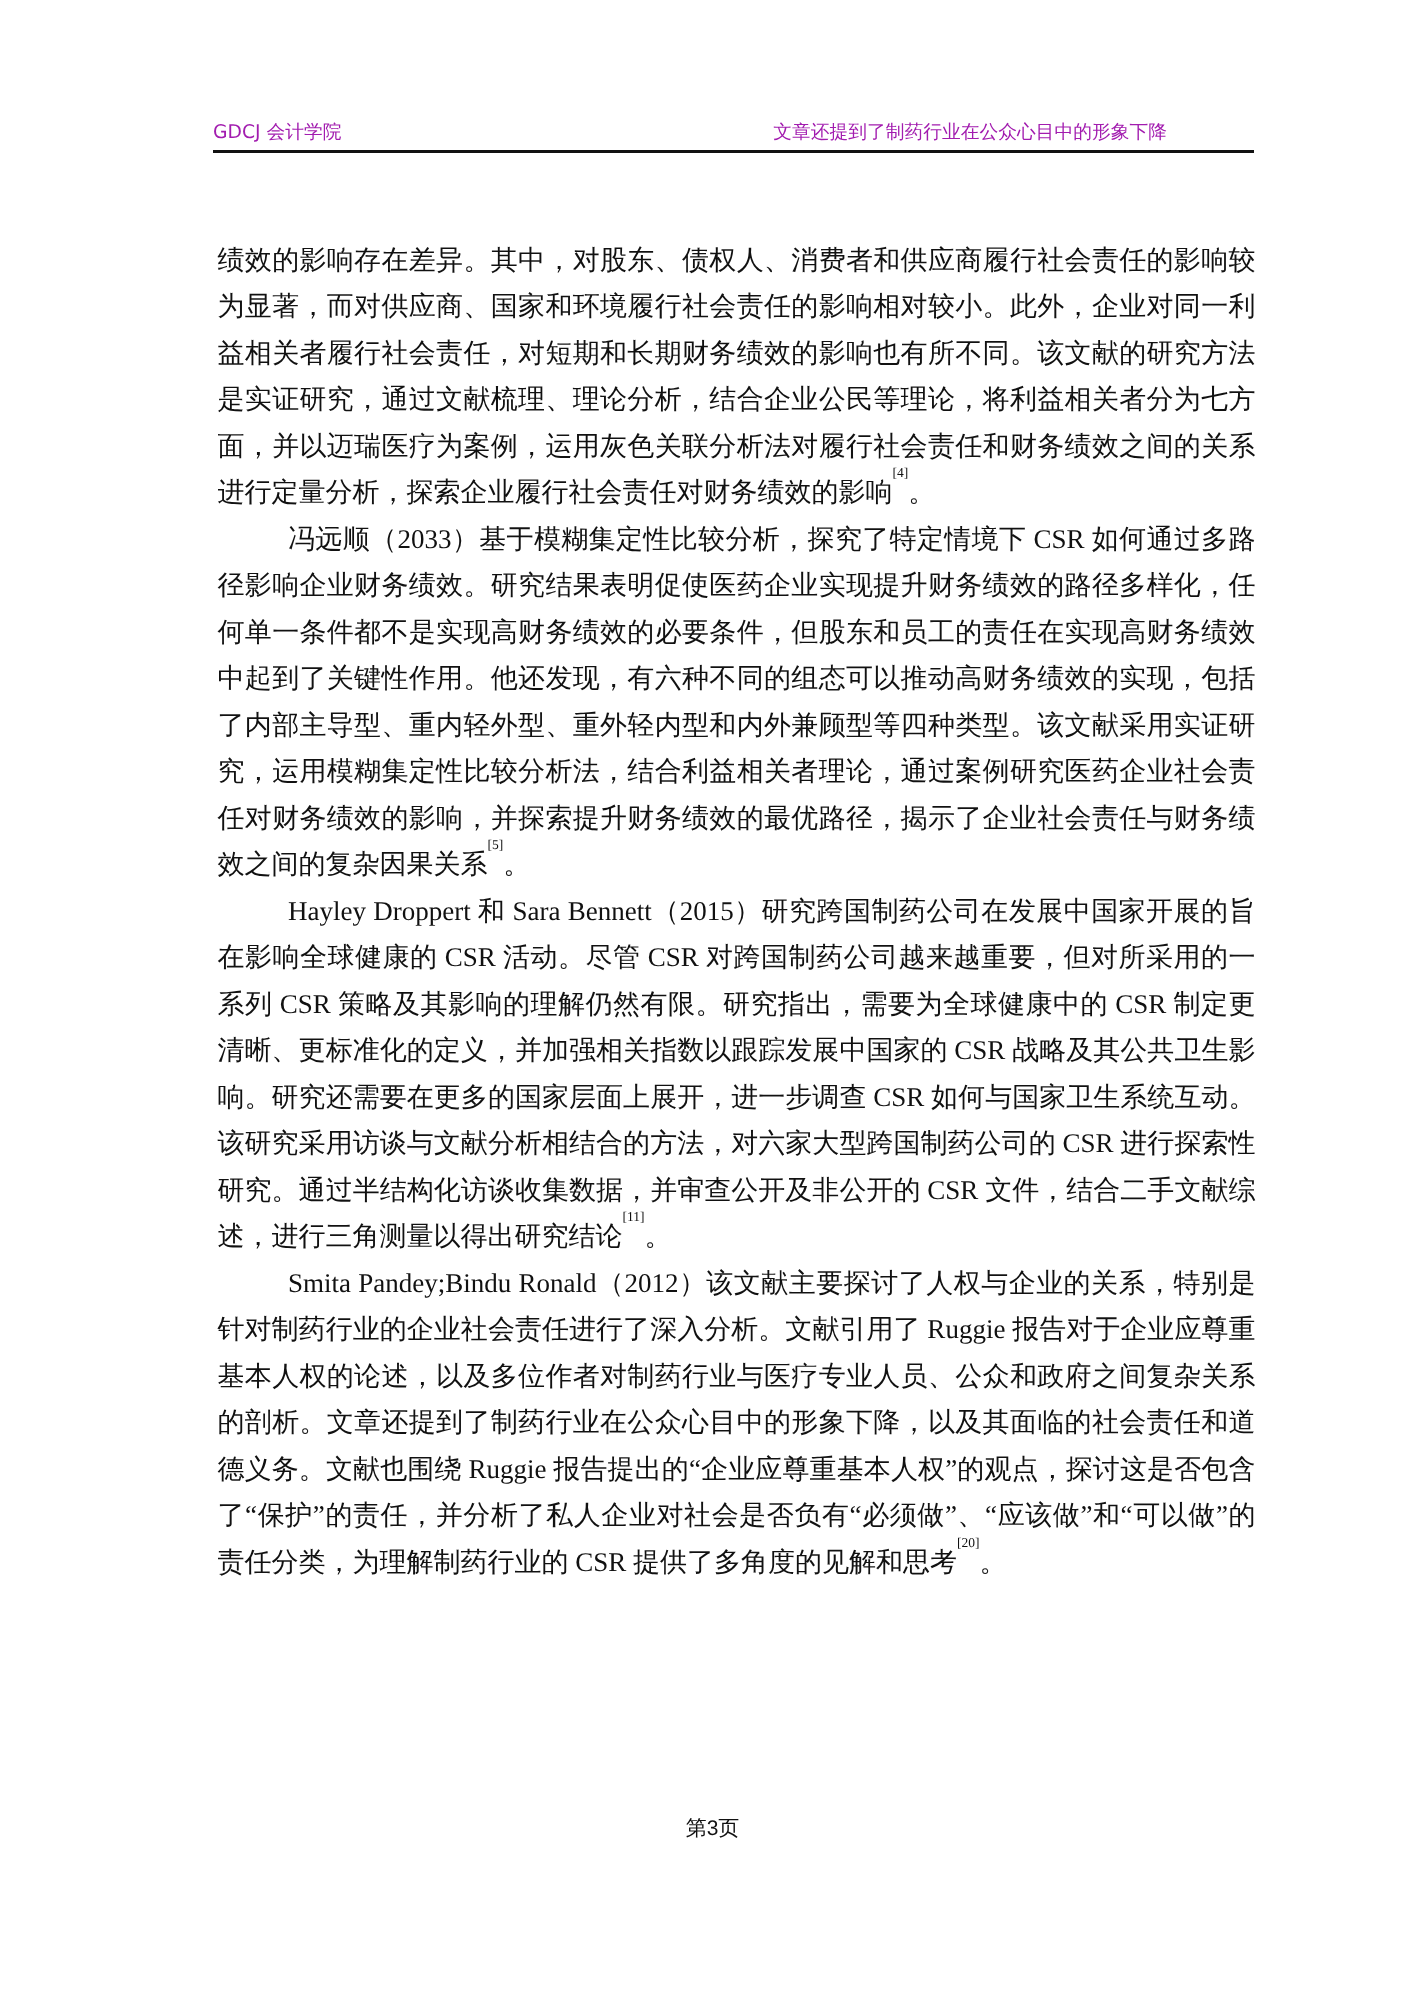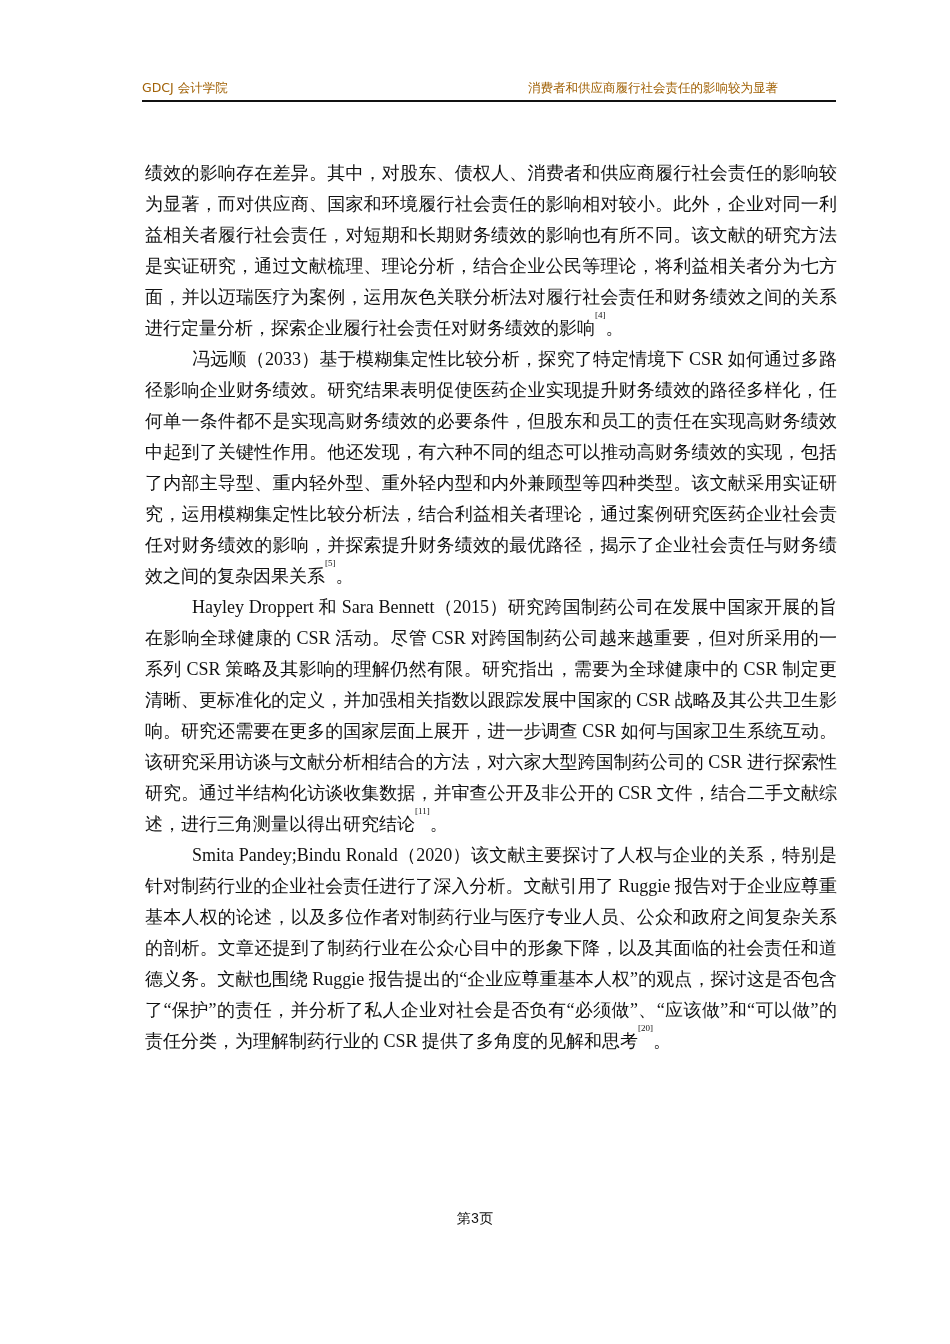--- a/index.html
+++ b/index.html
@@ -16,21 +16,21 @@
       color: #111111;
     }
     .page-header {
       position: absolute;
       left: 142px;
       top: 78px;
       width: 694px;
       height: 22px;
       font-family: "DejaVu Sans", "Liberation Sans", sans-serif;
       font-size: 12.5px;
-      color: #a16207;
+      color: #a21caf;
     }
     .page-header .left {
       position: absolute;
       left: 0;
       top: 2px;
     }
     .page-header .right {
       position: absolute;
       right: 58px;
       top: 2px;
@@ -77,38 +77,38 @@
     .heading .num {
       display: inline-block;
       width: 30px;
     }
     .page-number {
       position: absolute;
       left: 0;
       width: 950px;
       top: 1210px;
       text-align: center;
-      font-family: Liberation Mono, monospace;
+      font-family: Liberation Sans, sans-serif;
       font-size: 14px;
       color: #111;
     }
   </style>
 </head>
 <body>
 
 <div class="page-header">
   <span class="left">GDCJ 会计学院</span>
-  <span class="right">消费者和供应商履行社会责任的影响较为显著</span>
+  <span class="right">文章还提到了制药行业在公众心目中的形象下降</span>
 </div>
 <div class="header-rule"></div>
 
 <div class="content">
   <p class="para"><span>绩效的影响存在差异。其中，对股东、债权人、消费者和供应商履行社会责任的影响较为显著，而对供应商、国家和环境履行社会责任的影响相对较小。此外，企业对同一利益相关者履行社会责任，对短期和长期财务绩效的影响也有所不同。该文献的研究方法是实证研究，通过文献梳理、理论分析，结合企业公民等理论，将利益相关者分为七方面，并以迈瑞医疗为案例，运用灰色关联分析法对履行社会责任和财务绩效之间的关系进行定量分析，探索企业履行社会责任对财务绩效的影响</span><sup class="cite">[4]</sup><span>。</span></p>
 
   <p class="para indent"><span>冯远顺（2033）基于模糊集定性比较分析，探究了特定情境下 CSR 如何通过多路径影响企业财务绩效。研究结果表明促使医药企业实现提升财务绩效的路径多样化，任何单一条件都不是实现高财务绩效的必要条件，但股东和员工的责任在实现高财务绩效中起到了关键性作用。他还发现，有六种不同的组态可以推动高财务绩效的实现，包括了内部主导型、重内轻外型、重外轻内型和内外兼顾型等四种类型。该文献采用实证研究，运用模糊集定性比较分析法，结合利益相关者理论，通过案例研究医药企业社会责任对财务绩效的影响，并探索提升财务绩效的最优路径，揭示了企业社会责任与财务绩效之间的复杂因果关系</span><sup class="cite">[5]</sup><span>。</span></p>
 
 
   <p class="para indent"><span>Hayley Droppert 和 Sara Bennett（2015）研究跨国制药公司在发展中国家开展的旨在影响全球健康的 CSR 活动。尽管 CSR 对跨国制药公司越来越重要，但对所采用的一系列 CSR 策略及其影响的理解仍然有限。研究指出，需要为全球健康中的 CSR 制定更清晰、更标准化的定义，并加强相关指数以跟踪发展中国家的 CSR 战略及其公共卫生影响。研究还需要在更多的国家层面上展开，进一步调查 CSR 如何与国家卫生系统互动。该研究采用访谈与文献分析相结合的方法，对六家大型跨国制药公司的 CSR 进行探索性研究。通过半结构化访谈收集数据，并审查公开及非公开的 CSR 文件，结合二手文献综述，进行三角测量以得出研究结论</span><sup class="cite">[11]</sup><span>。</span></p>
 
-  <p class="para indent"><span>Smita Pandey;Bindu Ronald（2020）该文献主要探讨了人权与企业的关系，特别是针对制药行业的企业社会责任进行了深入分析。文献引用了 Ruggie 报告对于企业应尊重基本人权的论述，以及多位作者对制药行业与医疗专业人员、公众和政府之间复杂关系的剖析。文章还提到了制药行业在公众心目中的形象下降，以及其面临的社会责任和道德义务。文献也围绕 Ruggie 报告提出的“企业应尊重基本人权”的观点，探讨这是否包含了“保护”的责任，并分析了私人企业对社会是否负有“必须做”、“应该做”和“可以做”的责任分类，为理解制药行业的 CSR 提供了多角度的见解和思考</span><sup class="cite">[20]</sup><span>。</span></p>
+  <p class="para indent"><span>Smita Pandey;Bindu Ronald（2012）该文献主要探讨了人权与企业的关系，特别是针对制药行业的企业社会责任进行了深入分析。文献引用了 Ruggie 报告对于企业应尊重基本人权的论述，以及多位作者对制药行业与医疗专业人员、公众和政府之间复杂关系的剖析。文章还提到了制药行业在公众心目中的形象下降，以及其面临的社会责任和道德义务。文献也围绕 Ruggie 报告提出的“企业应尊重基本人权”的观点，探讨这是否包含了“保护”的责任，并分析了私人企业对社会是否负有“必须做”、“应该做”和“可以做”的责任分类，为理解制药行业的 CSR 提供了多角度的见解和思考</span><sup class="cite">[20]</sup><span>。</span></p>
 </div>
 
 <div class="page-number">第3页</div>
 
 </body></html>

